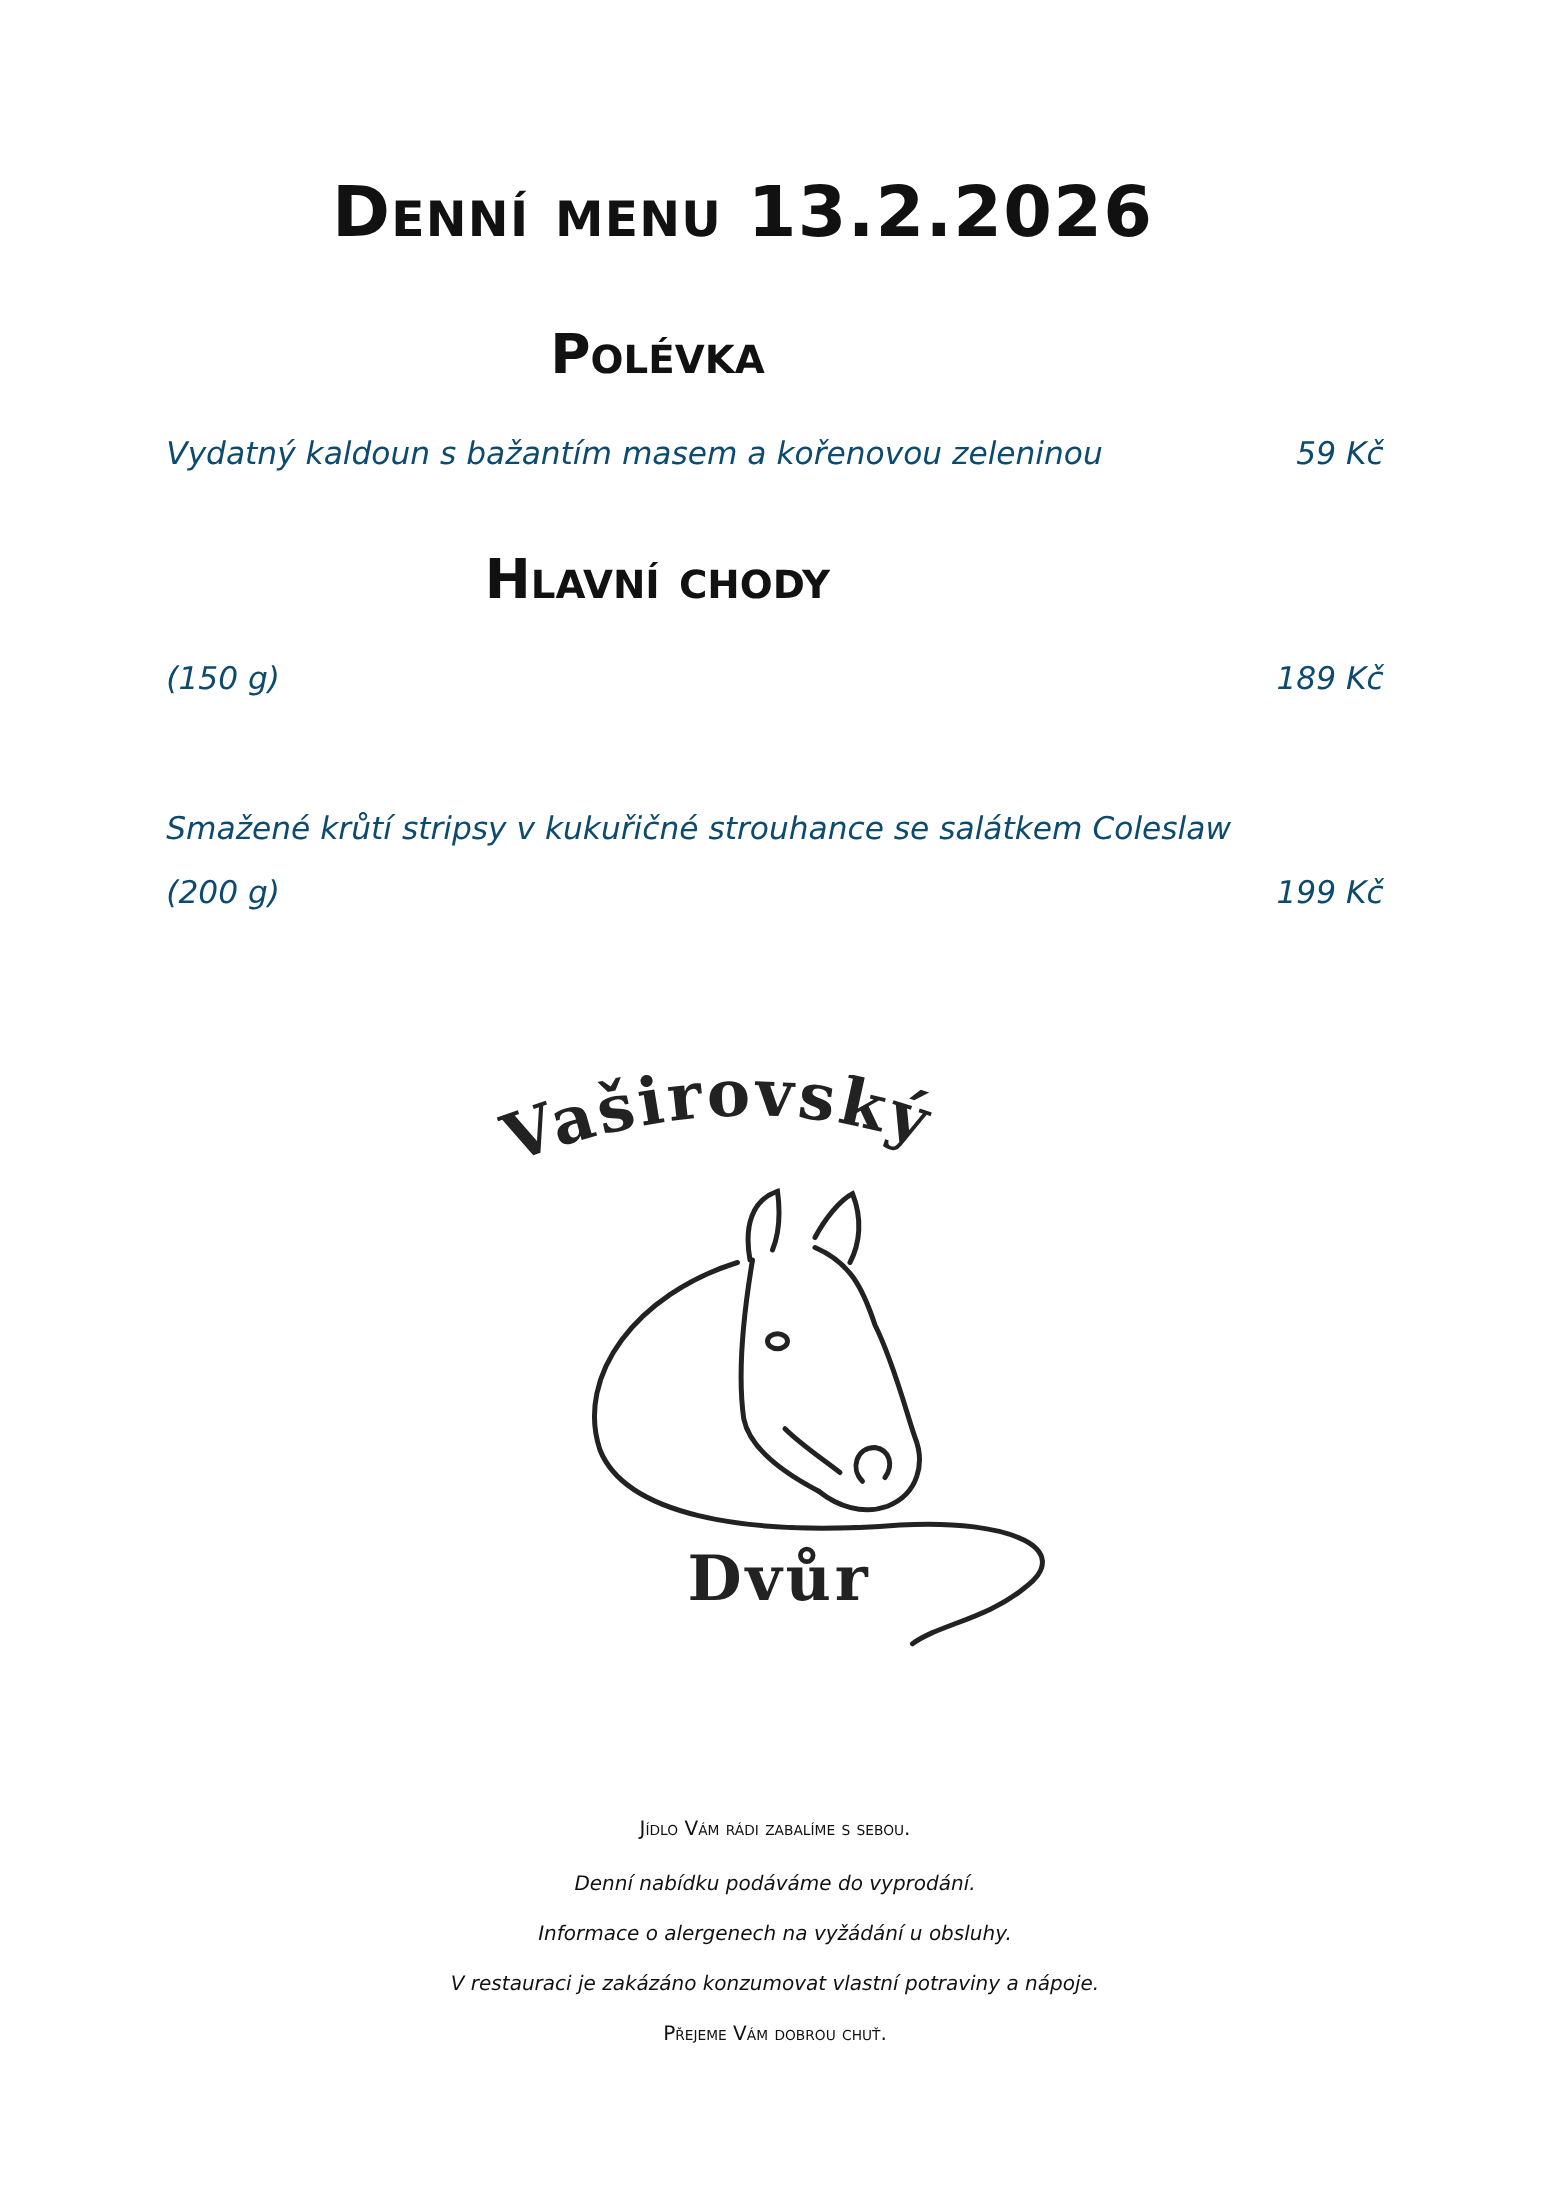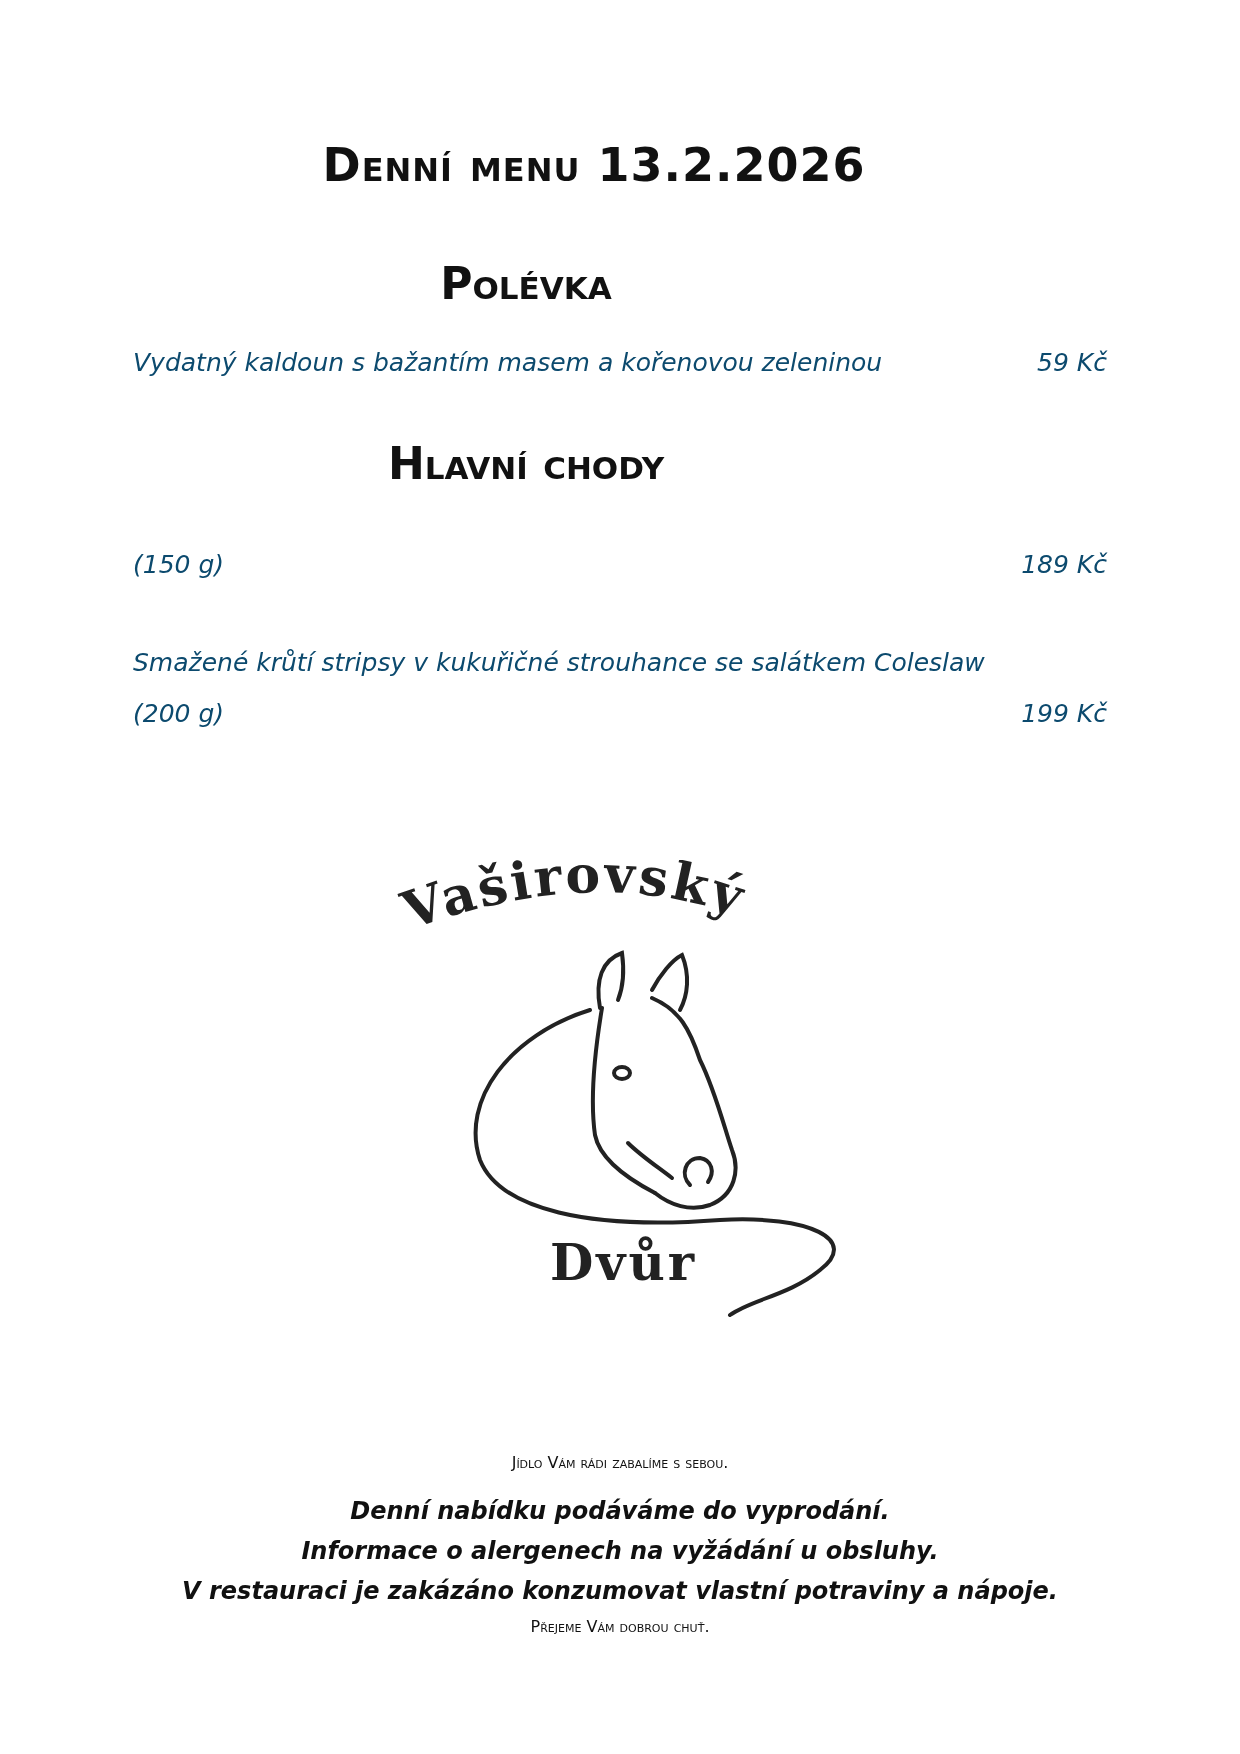--- a/index.html
+++ b/index.html
@@ -1,43 +1,43 @@
 <!DOCTYPE html>
 <html><head>
 <meta charset="utf-8">
 <style>
   html, body { margin: 0; padding: 0; background: #ffffff; }
   body { width: 1240px; height: 1754px; position: relative; overflow: hidden; color: #111; font-family: "DejaVu Sans", sans-serif; }
-  .title { position: absolute; top: 138px; left: 0; width: 1188px; text-align: center; font-size: 46px; font-weight: bold; font-variant: small-caps; letter-spacing: 1px; }
+  .title { position: absolute; top: 138px; left: 0; width: 1188px; text-align: center; font-size: 56px; font-weight: bold; font-variant: small-caps; letter-spacing: 1px; }
   .section-title { position: absolute; left: 0; width: 1052px; text-align: center; font-size: 44px; font-weight: bold; font-variant: small-caps; }
   .item { position: absolute; left: 133px; width: 974px; font-size: 25px; font-style: italic; font-family: "DejaVu Sans", sans-serif; color: #0c4a6e; }
   .item-row { display: flex; justify-content: space-between; }
   .price { white-space: nowrap; }
   .logo { position: absolute; left: 390px; top: 860px; width: 470px; height: 470px; }
-  .footer { position: absolute; left: 0; width: 1240px; text-align: center; font-style: italic; font-size: 24px; font-weight: bold; }
+  .footer { position: absolute; left: 0; width: 1240px; text-align: center; font-style: italic; font-size: 16px; }
   .footer.strong { font-style: normal; font-weight: normal; font-variant: small-caps; font-size: 16px; }
 </style>
 </head>
 <body>
 
 <div class="title">Denní menu 13.2.2026</div>
 
 <div class="section-title" style="top:258px">Polévka</div>
 
 <div class="item" style="top:348px">
   <div class="item-row">
     <span>Vydatný kaldoun s bažantím masem a kořenovou zeleninou</span>
     <span class="price">59 Kč</span>
   </div>
 </div>
 
 <div class="section-title" style="top:438px">Hlavní chody</div>
 
 <div class="item" style="top:528px">
-  <div class="item-row" style="margin-top:22px">
+  <div class="item-row" style="">
     <span>(150 g)</span>
     <span class="price">189 Kč</span>
   </div>
 </div>
 
 <div class="item" style="top:648px">
   <div>Smažené krůtí stripsy v kukuřičné strouhance se salátkem Coleslaw</div>
   <div class="item-row" style="margin-top:22px">
     <span>(200 g)</span>
     <span class="price">199 Kč</span>

